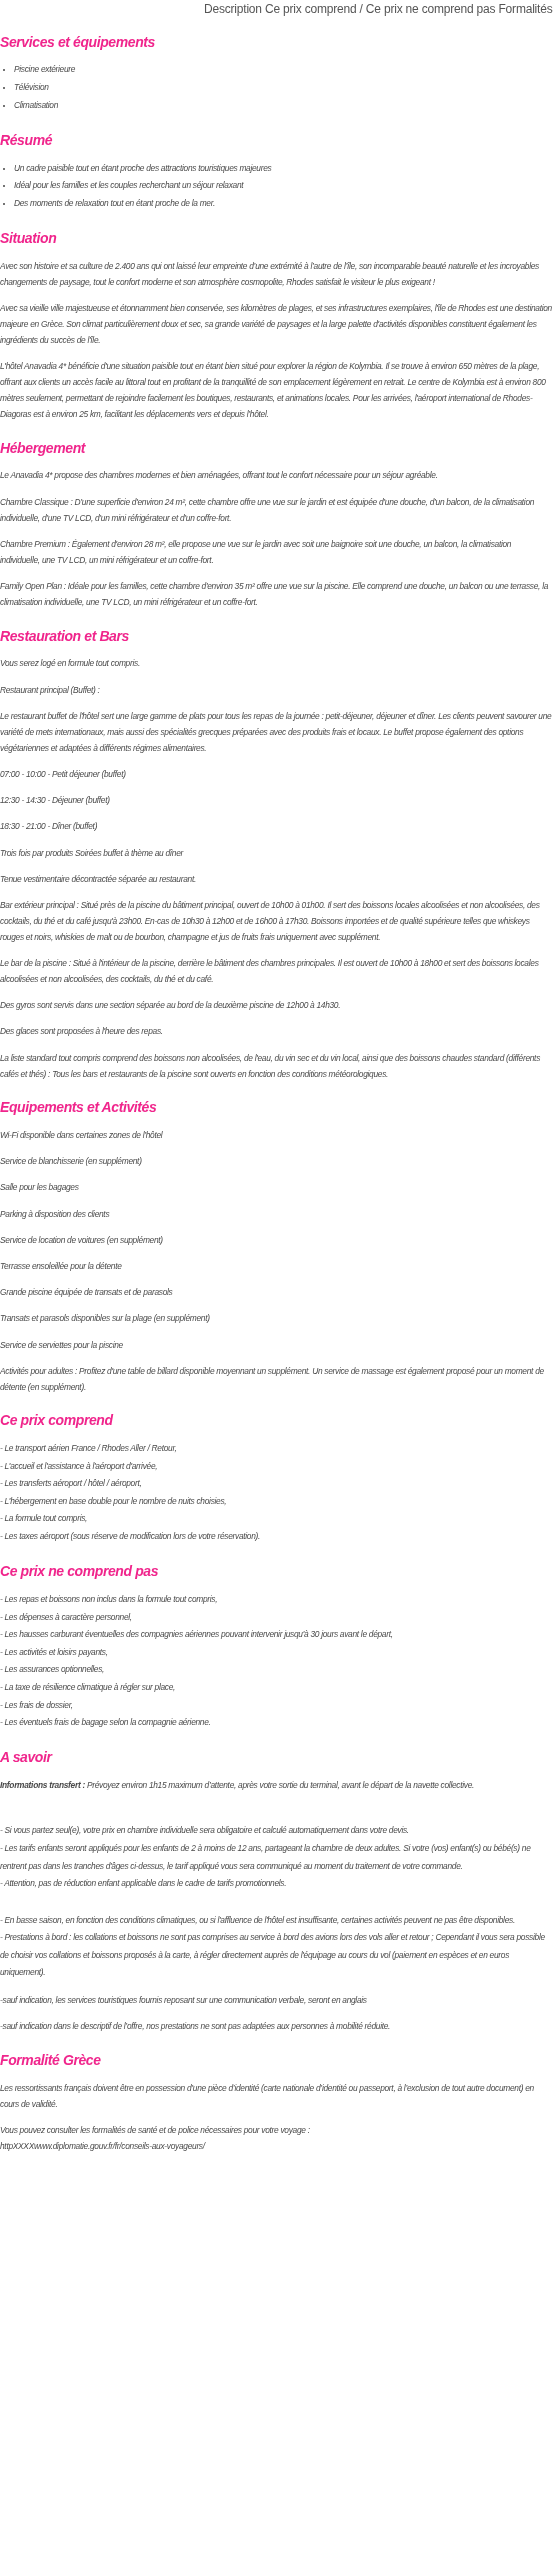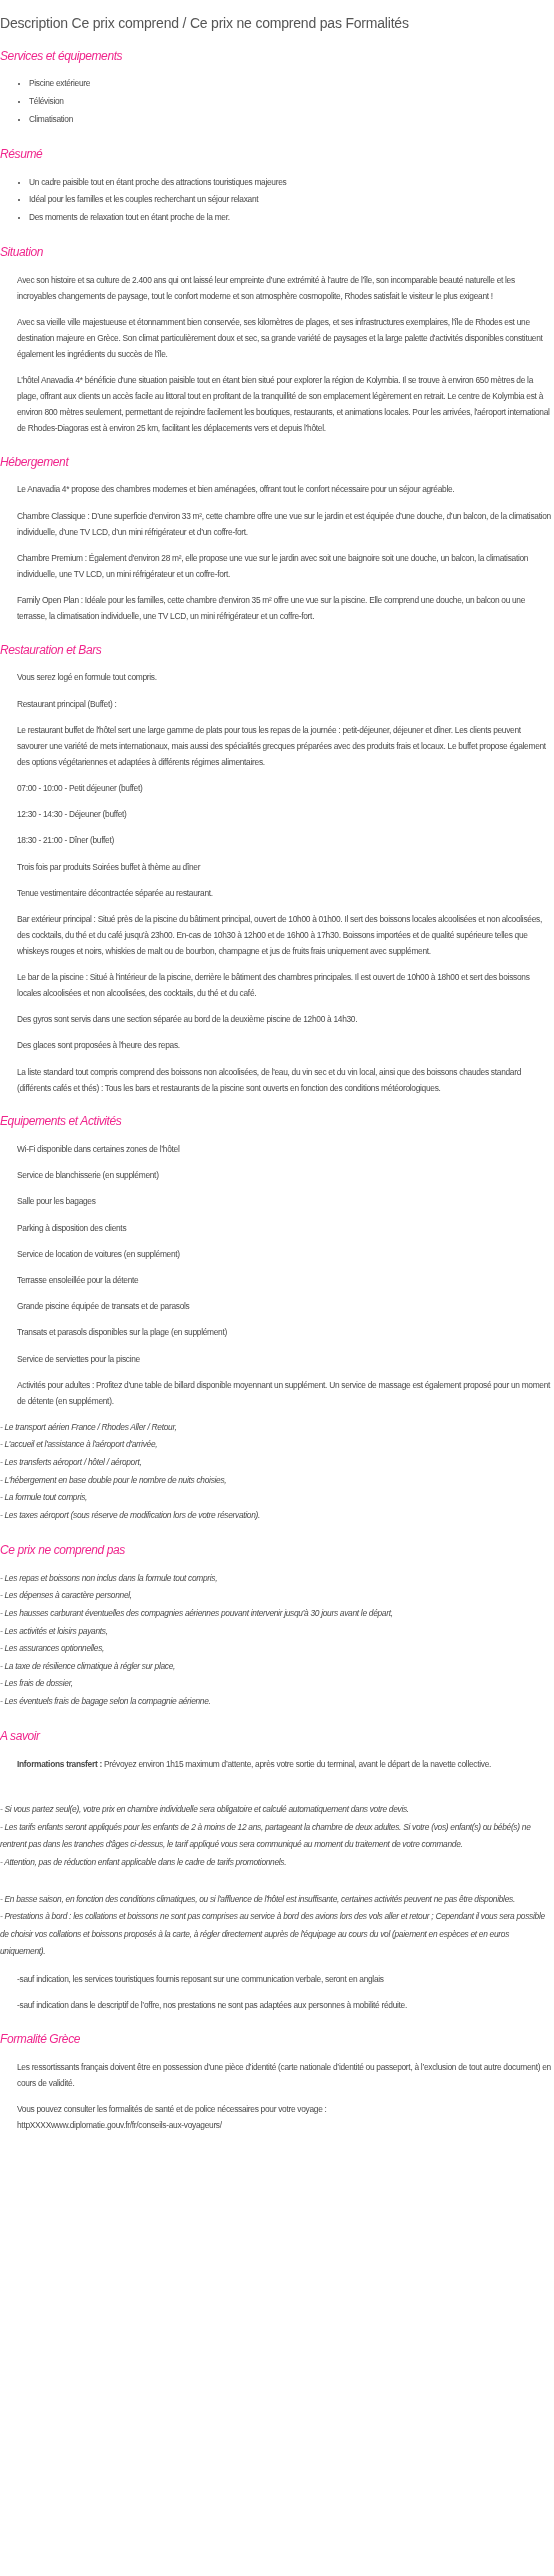--- a/index.html
+++ b/index.html
@@ -7,47 +7,49 @@
   body {
     width: 554px;
     font-family: "Liberation Sans", sans-serif;
     color: #4a4a4a;
     font-size: 8.4px;
     line-height: 16px;
   }
   .page { padding: 0 1.5px 0 0; }
   .tabs {
     font-style: normal;
-    font-size: 14px;
+    font-size: 12px;
     line-height: 13px;
     color: #555;
-    padding-top: 17px;
+    padding-top: 3px;
     letter-spacing: -0.2px;
+    text-align: right;
   }
   .tabs span { cursor: pointer; }
   h2 {
     color: #f0258c;
     font-style: italic;
-    font-weight: normal;
-    font-size: 12px;
+    font-weight: bold;
+    font-size: 14px;
     line-height: 17.6px;
     margin: 17.6px 0 10.2px 0;
     letter-spacing: -0.4px;
   }
   ul {
     margin: 0;
-    padding-left: 29px;
+    padding-left: 14px;
+    font-style: italic;
     letter-spacing: -0.3px;
   }
   ul li { line-height: 17.6px; }
   ul li::marker { color: #444; font-size: 7.3px; }
   p {
     margin: 0 0 10.2px 0;
+    font-style: italic;
     letter-spacing: -0.3px;
-    padding-left: 17px;
   }
   .lines div { font-style: italic; letter-spacing: -0.3px; line-height: 17.6px; }
   .gap { height: 19px; }
   strong { font-weight: bold; }
   .after-list { margin-bottom: 14.6px; }
 </style>
 </head>
 <body>
 
 <div class="page">
@@ -79,21 +81,21 @@
   <section>
     <h2>Situation</h2>
     <p>Avec son histoire et sa culture de 2.400 ans qui ont laissé leur empreinte d’une extrémité à l’autre de l’île, son incomparable beauté naturelle et les incroyables changements de paysage, tout le confort moderne et son atmosphère cosmopolite, Rhodes satisfait le visiteur le plus exigeant !</p>
     <p>Avec sa vieille ville majestueuse et étonnamment bien conservée, ses kilomètres de plages, et ses infrastructures exemplaires, l'île de Rhodes est une destination majeure en Grèce. Son climat particulièrement doux et sec, sa grande variété de paysages et la large palette d'activités disponibles constituent également les ingrédients du succès de l'île.</p>
     <p>L'hôtel Anavadia 4* bénéficie d'une situation paisible tout en étant bien situé pour explorer la région de Kolymbia. Il se trouve à environ 650 mètres de la plage, offrant aux clients un accès facile au littoral tout en profitant de la tranquillité de son emplacement légèrement en retrait. Le centre de Kolymbia est à environ 800 mètres seulement, permettant de rejoindre facilement les boutiques, restaurants, et animations locales. Pour les arrivées, l'aéroport international de Rhodes-Diagoras est à environ 25 km, facilitant les déplacements vers et depuis l’hôtel.</p>
   </section>
 
   <section>
     <h2>Hébergement</h2>
     <p>Le Anavadia 4* propose des chambres modernes et bien aménagées, offrant tout le confort nécessaire pour un séjour agréable.</p>
-    <p>Chambre Classique : D’une superficie d'environ 33 m², cette chambre offre une vue sur le jardin et est équipée d’une douche, d’un balcon, de la climatisation individuelle, d’une TV LCD, d’un mini réfrigérateur et d’un coffre-fort.</p>
+    <p>Chambre Classique : D’une superficie d'environ 24 m², cette chambre offre une vue sur le jardin et est équipée d’une douche, d’un balcon, de la climatisation individuelle, d’une TV LCD, d’un mini réfrigérateur et d’un coffre-fort.</p>
     <p>Chambre Premium : Également d'environ 28 m², elle propose une vue sur le jardin avec soit une baignoire soit une douche, un balcon, la climatisation individuelle, une TV LCD, un mini réfrigérateur et un coffre-fort.</p>
     <p>Family Open Plan : Idéale pour les familles, cette chambre d'environ 35 m² offre une vue sur la piscine. Elle comprend une douche, un balcon ou une terrasse, la climatisation individuelle, une TV LCD, un mini réfrigérateur et un coffre-fort.</p>
   </section>
 
   <section>
     <h2>Restauration et Bars</h2>
     <p>Vous serez logé en formule tout compris.</p>
     <p>Restaurant principal (Buffet) :</p>
     <p>Le restaurant buffet de l'hôtel sert une large gamme de plats pour tous les repas de la journée : petit-déjeuner, déjeuner et dîner. Les clients peuvent savourer une variété de mets internationaux, mais aussi des spécialités grecques préparées avec des produits frais et locaux. Le buffet propose également des options végétariennes et adaptées à différents régimes alimentaires.</p>
     <p>07:00 - 10:00 - Petit déjeuner (buffet)</p>
@@ -116,20 +118,21 @@
     <p>Parking à disposition des clients</p>
     <p>Service de location de voitures (en supplément)</p>
     <p>Terrasse ensoleillée pour la détente</p>
     <p>Grande piscine équipée de transats et de parasols</p>
     <p>Transats et parasols disponibles sur la plage (en supplément)</p>
     <p>Service de serviettes pour la piscine</p>
     <p>Activités pour adultes : Profitez d'une table de billard disponible moyennant un supplément. Un service de massage est également proposé pour un moment de détente (en supplément).</p>
   </section>
 
   <section>
+    <h2>Ce prix comprend</h2>
     <div class="lines after-list">
       <div>- Le transport aérien France / Rhodes Aller / Retour,</div>
       <div>- L'accueil et l'assistance à l'aéroport d'arrivée,</div>
       <div>- Les transferts aéroport / hôtel / aéroport,</div>
       <div>- L'hébergement en base double pour le nombre de nuits choisies,</div>
       <div>- La formule tout compris,</div>
       <div>- Les taxes aéroport (sous réserve de modification lors de votre réservation).</div>
     </div>
   </section>
 

